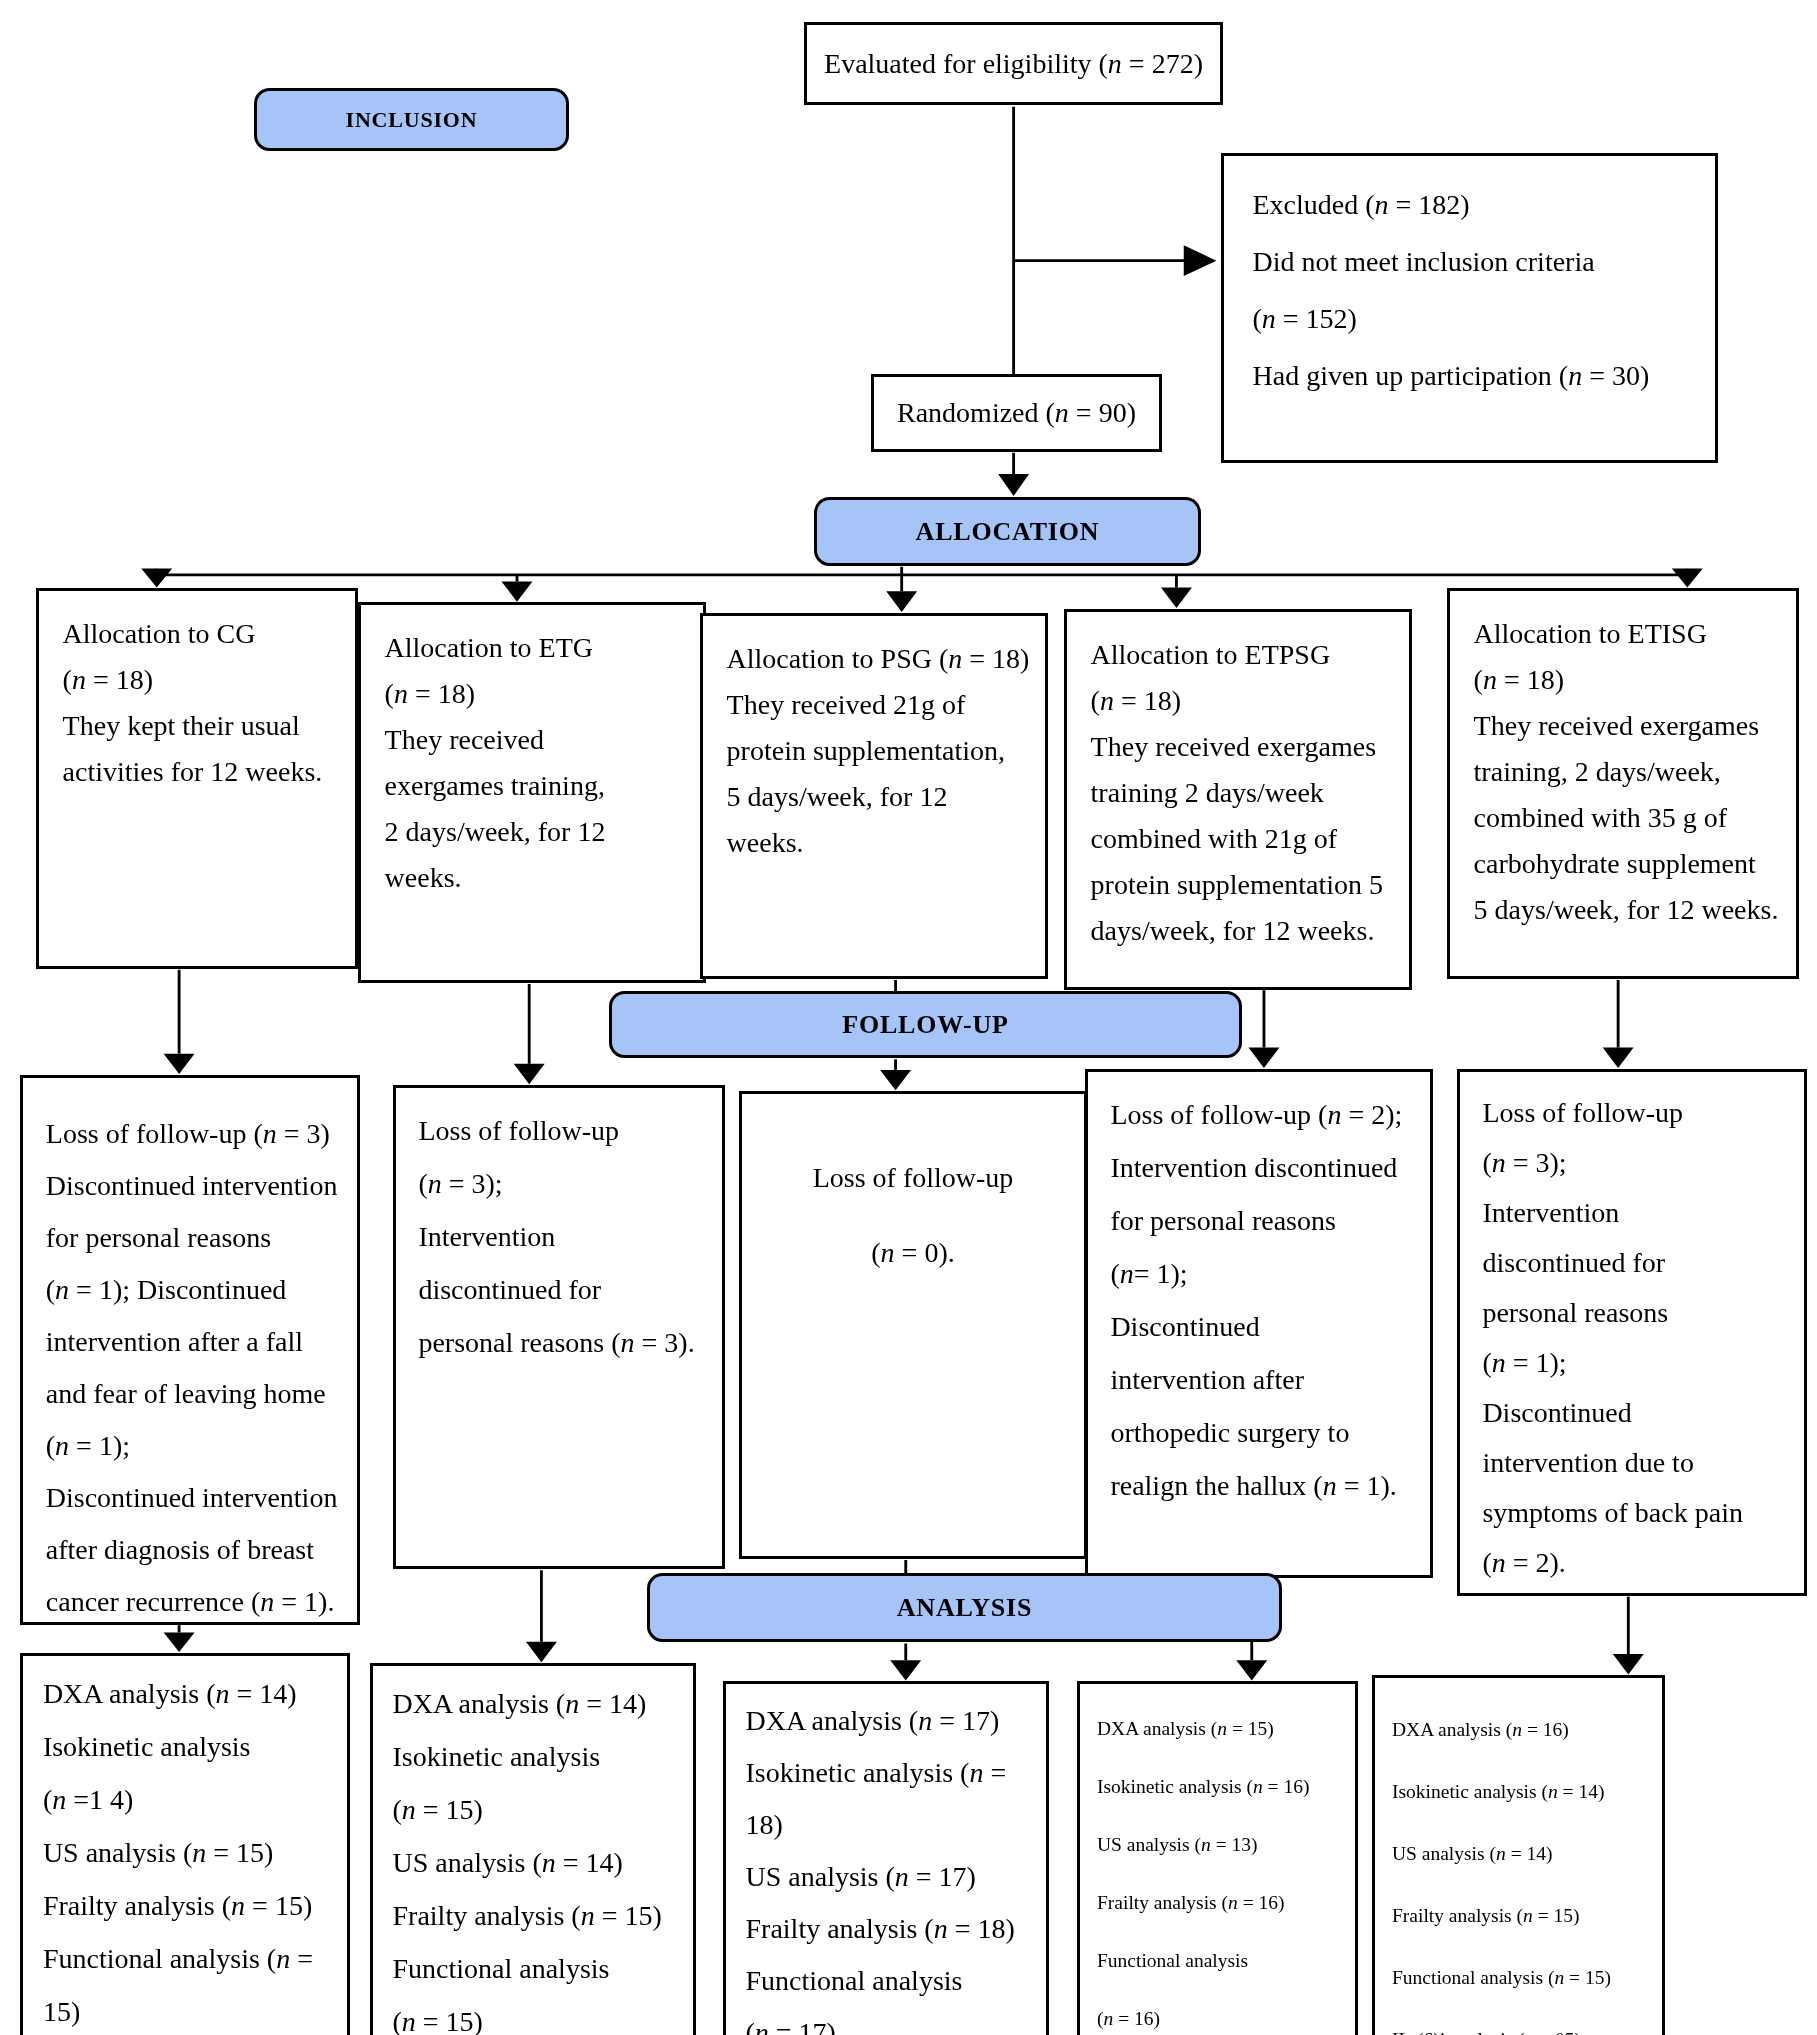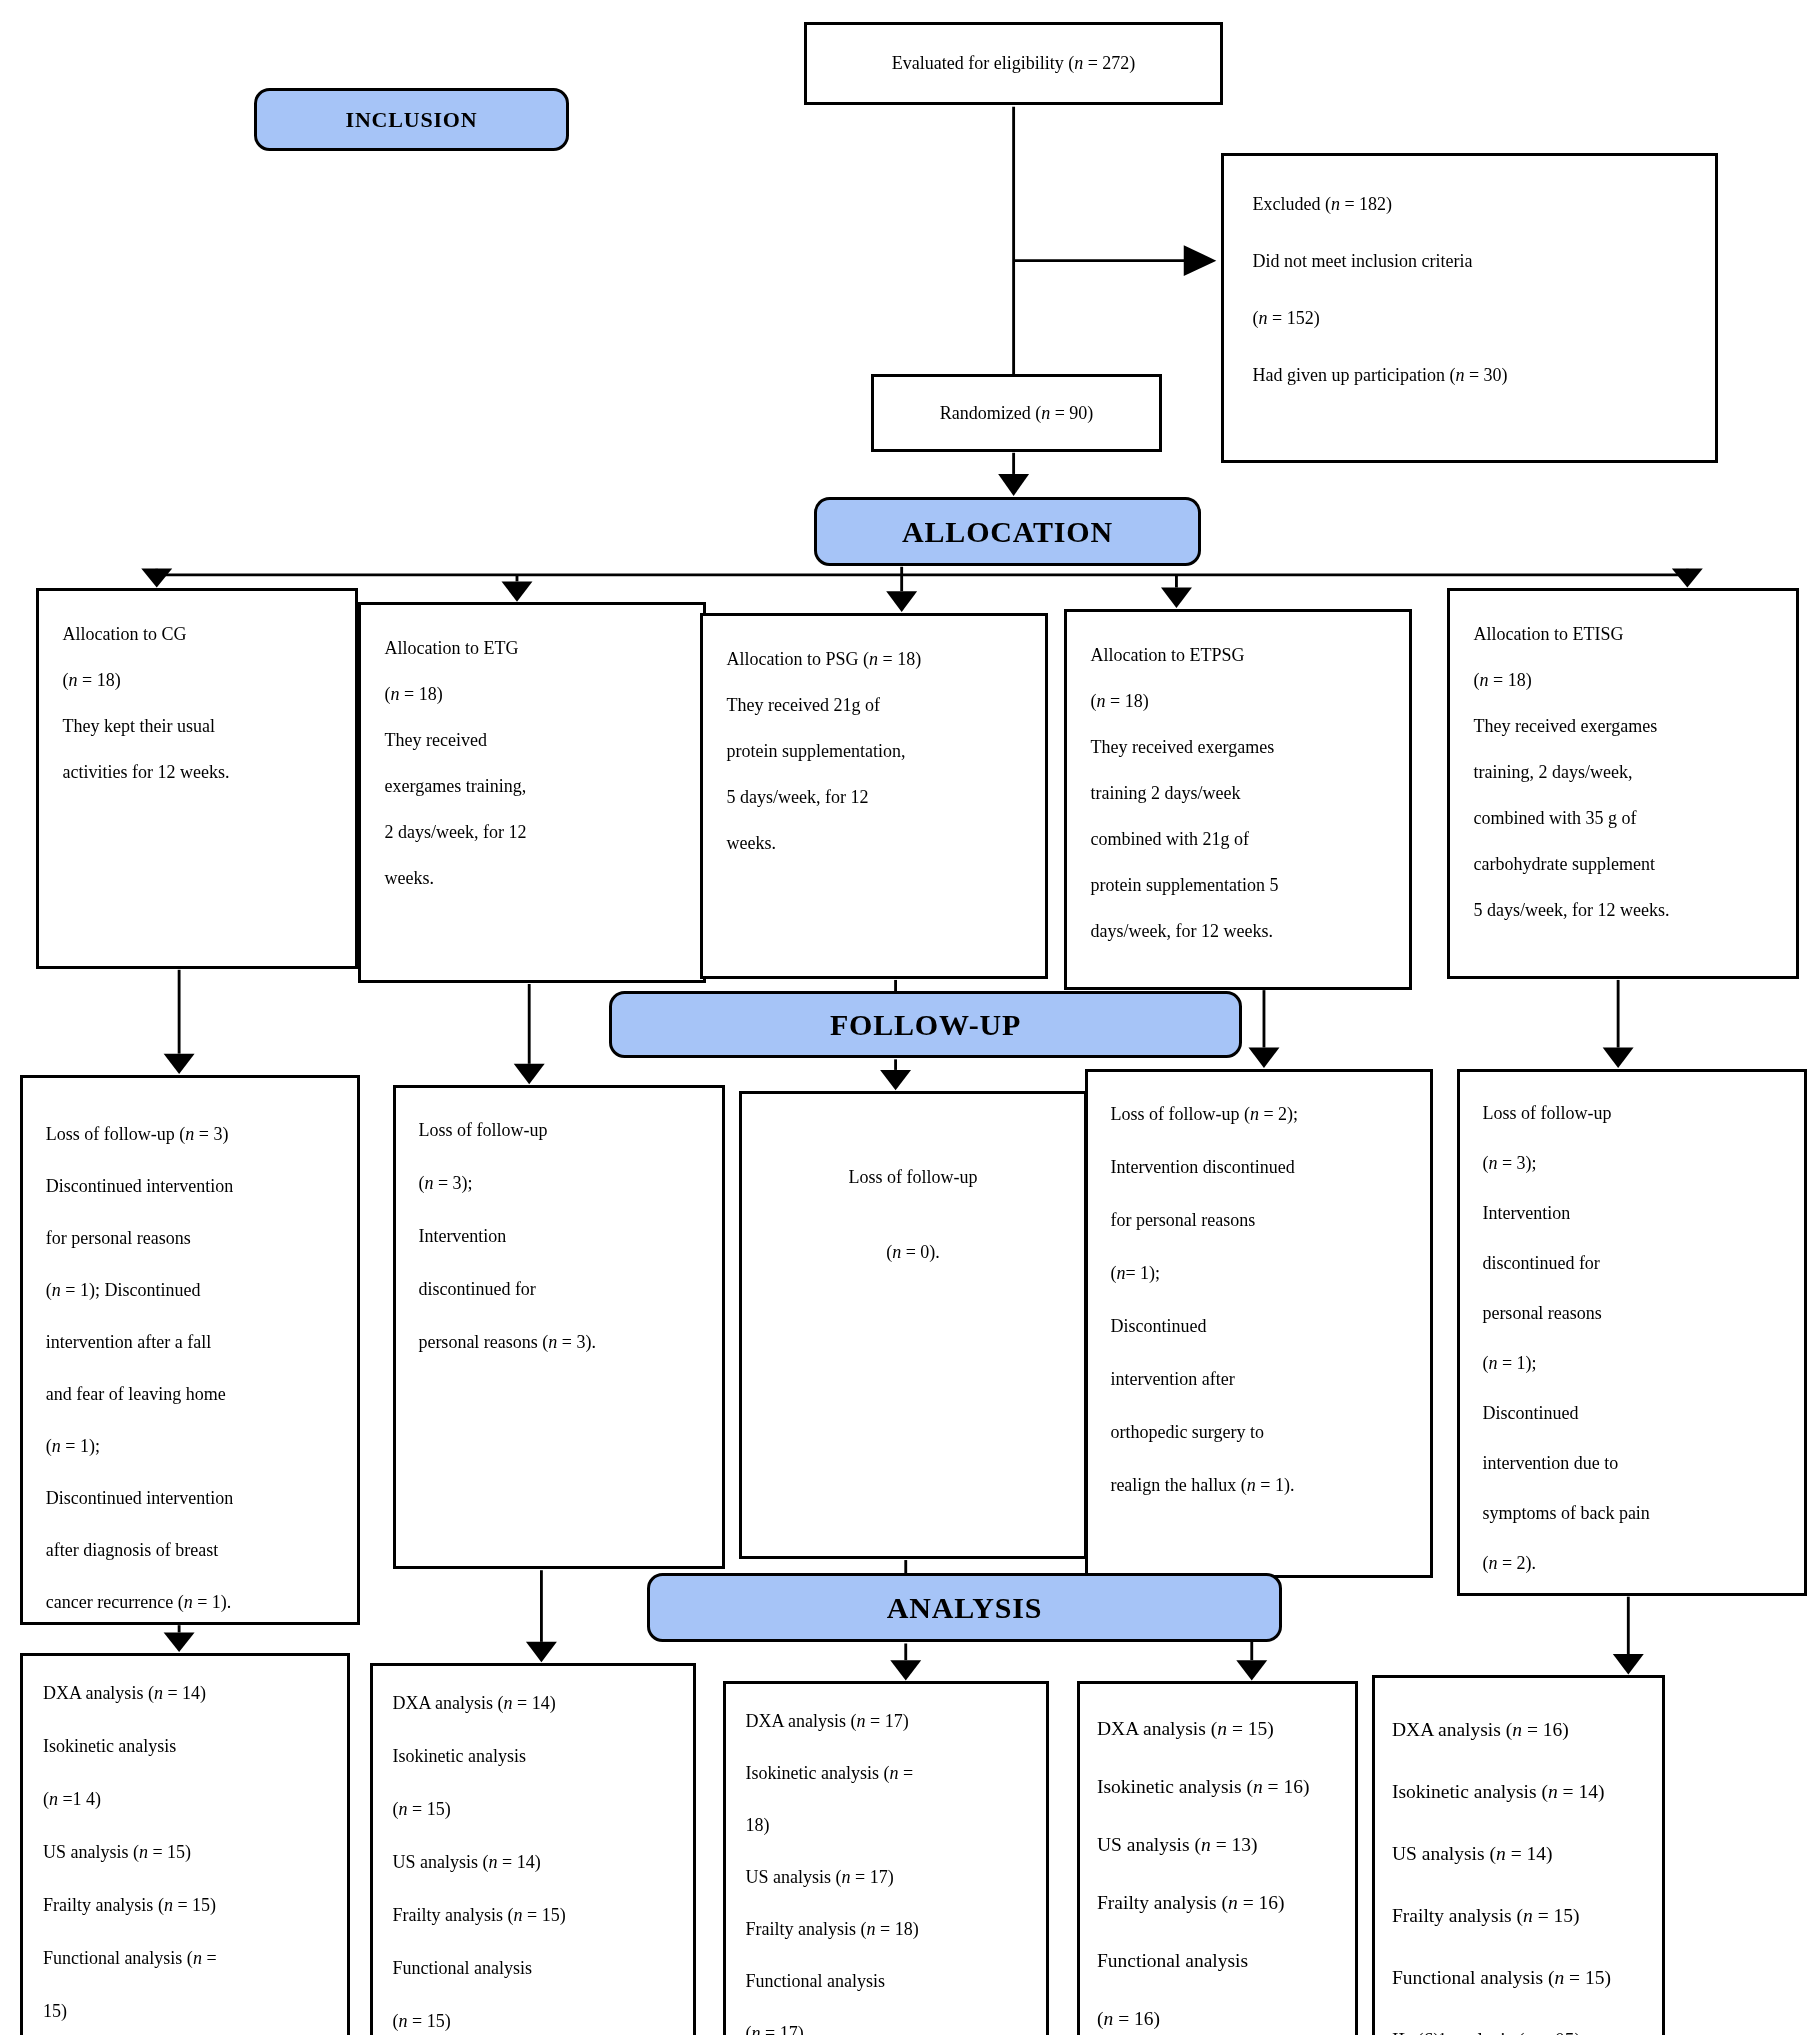--- a/index.html
+++ b/index.html
@@ -3,27 +3,27 @@
 <meta charset="utf-8">
 <style>
   :root { --banner-fill:#a6c4f7; --ink:#000; }
   html,body { margin:0; padding:0; background:#fff; }
   #stage {
     position:relative; width:1818px; height:2126px; background:#fff;
     font-family:"Liberation Serif","DejaVu Serif",serif; color:#000;
   }
   .box {
     position:absolute; background:#fff; border:3.3px solid #000;
-    box-sizing:border-box; font-size:18px;
+    box-sizing:border-box; font-size:28px;
   }
   .banner {
     position:absolute; background:var(--banner-fill); border:3.7px solid #000;
     border-radius:15.5px; box-sizing:border-box;
     display:flex; align-items:center; justify-content:center;
-    font-weight:bold; font-size:30px; letter-spacing:0.8px;
+    font-weight:bold; font-size:26px; letter-spacing:0.8px;
   }
   .flexcenter { display:flex; align-items:center; justify-content:center; text-align:center; }
   .line { white-space:nowrap; }
   .excluded-box { padding:19.5px 28.5px; }
   .excluded-box .line { line-height:57px; }
   .alloc-box { padding:20.4px 23.6px; }
   .alloc-box .line { line-height:46px; }
   .fu-box { padding:16.3px 22.4px; }
   .fu-box .line { line-height:53px; }
   .fu1 { padding-top:30px; } .fu1 .line { line-height:52px; }

